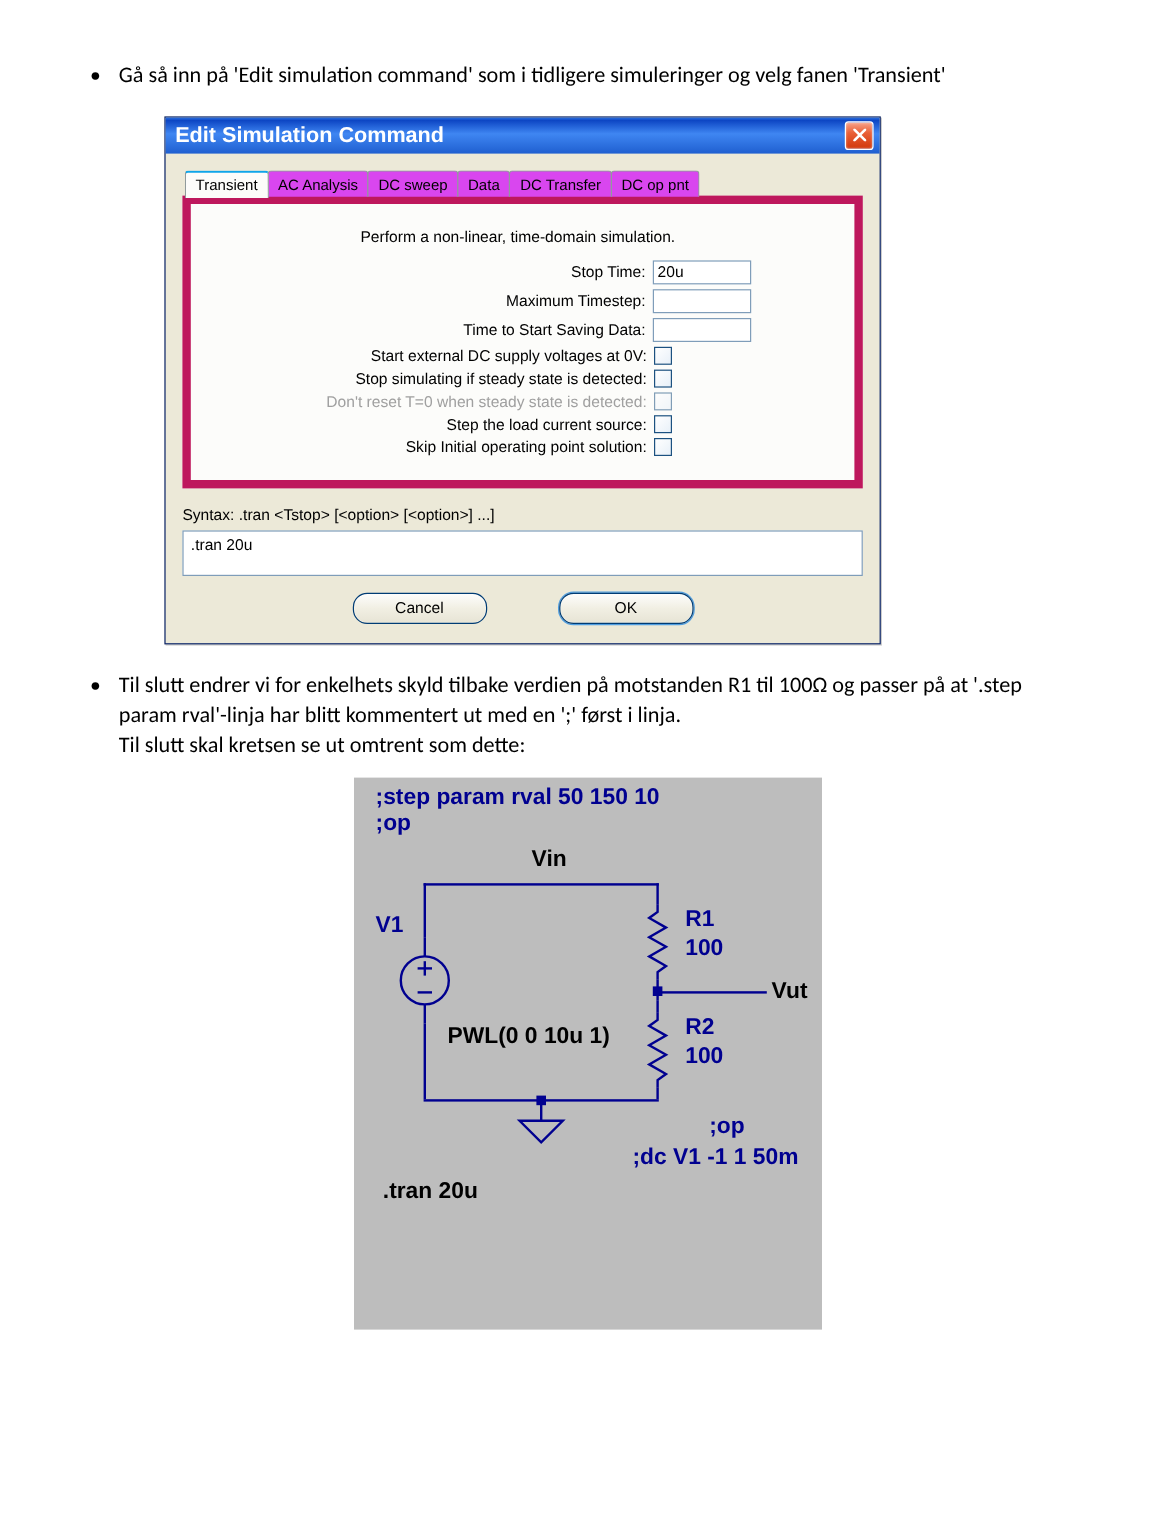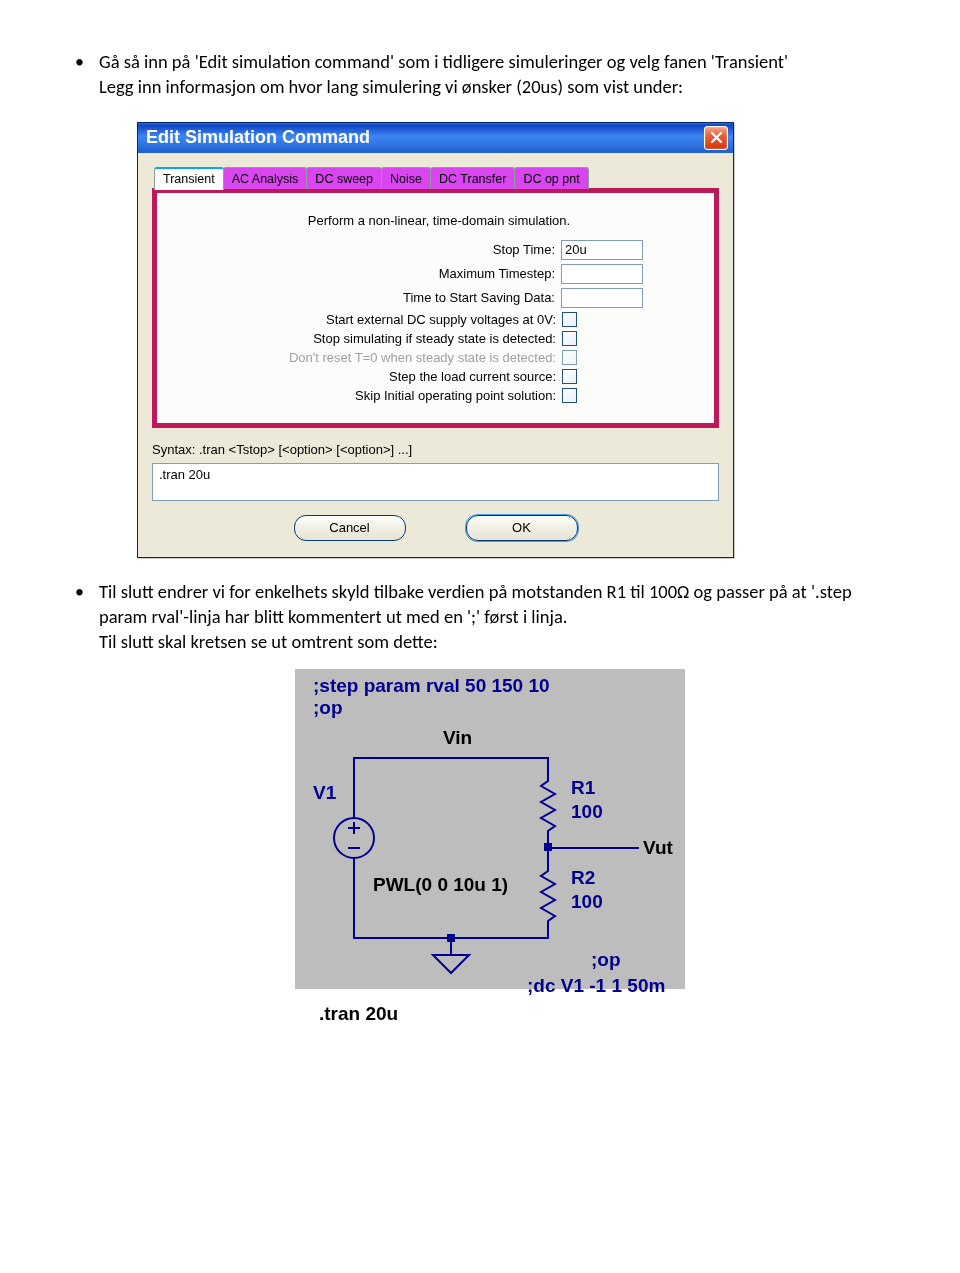--- a/index.html
+++ b/index.html
@@ -97,22 +97,22 @@
     border-top: 2px solid #0ea5e9;
     padding-top: 3px;
     margin-bottom: -1px;
     z-index: 3;
   }
   .tab + .tab {
     margin-left: -1px;
   }
   .tabpane {
     background: #fcfcfa;
-    border: 5px solid #be185d;
-    padding: 14px 9px 16px 16px;
+    border: 7px solid #be185d;
+    padding: 14px 24px 16px 16px;
     box-sizing: border-box;
   }
   .desc {
     text-align: center;
     margin: 6px 0 12px 0;
   }
   .field-row {
     display: flex;
     align-items: center;
     margin: 4px 0;
@@ -176,21 +176,21 @@
   }
   .xpbtn.default {
     box-shadow: 0 0 0 1px #4e9de0, inset 0 0 1px #fff;
   }
   
   .schem-wrap {
     margin: 14px 0 0 230px;
   }
   .schem {
     width: 390px;
-    height: 320px;
+    height: 460px;
     background: #bdbdbd;
     position: relative;
     font-family: Arial, sans-serif;
     font-size: 19px;
     font-weight: bold;
     color: #000090;
   }
   .schem .wire {
     position: absolute;
     background: #000090;
@@ -214,40 +214,39 @@
     position: absolute;
     overflow: visible;
   }
 </style>
 </head>
 <body>
 
 <ul class="bullets">
   <li>
     <span>Gå så inn på 'Edit simulation command' som i tidligere simuleringer og velg fanen 'Transient'</span><br>
-    <span>Legg inn informasjon om hvor lang simulering vi ønsker (20us) som vist under:</span>
   </li>
 </ul>
 
 <div class="dialog-wrap">
   <div class="dialog">
     <div class="titlebar">
       <span class="title">Edit Simulation Command</span>
       <div class="closebtn">
         <svg width="11" height="11" viewBox="0 0 11 11">
             <path d="M1 1 L10 10 M10 1 L1 10" stroke="#fff" stroke-width="2.2" stroke-linecap="round"></path>
           </svg>
       </div>
     </div>
     <div class="client">
       <div class="tabs-row">
         <div class="tab active">Transient</div>
         <div class="tab">AC Analysis</div>
         <div class="tab">DC sweep</div>
-        <div class="tab">Noise</div>
+        <div class="tab">Data</div>
         <div class="tab">DC Transfer</div>
         <div class="tab">DC op pnt</div>
       </div>
       <div class="tabpane">
         <div class="desc">Perform a non-linear, time-domain simulation.</div>
 
         <div class="field-row">
           <label>Stop Time:</label>
           <input type="text" value="20u" style="">
           <div class="field-pad"></div>

